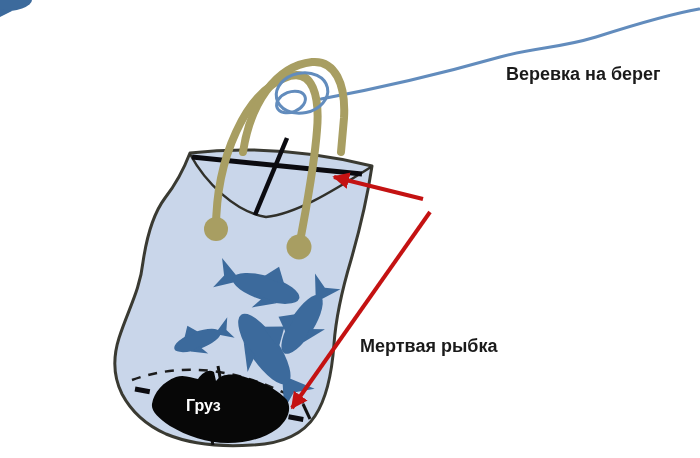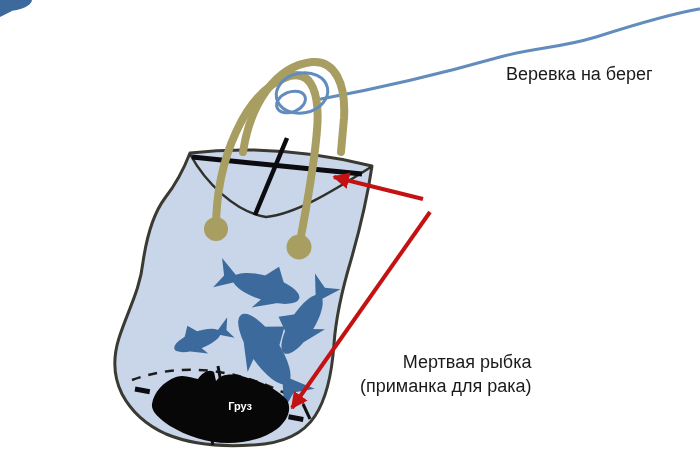--- a/index.html
+++ b/index.html
@@ -6,35 +6,34 @@
   .stage{
     position:relative;
     width:700px;height:458px;
     background:var(--background,#ffffff);
     font-family:"Liberation Sans", sans-serif;
     overflow:hidden;
   }
   .stage svg{position:absolute;left:0;top:0;}
   .lbl{
     position:absolute;
-    font-weight:normal;
+    font-weight:bold;
     font-size:18px;
     color:var(--label_text,#1a1a1a);
     white-space:nowrap;
     line-height:24px;
-    text-align:right;
   }
   #lbl-bag{left:10px;top:180px;}
   #lbl-rope{left:506px;top:62px;}
   #lbl-sticks{left:429px;top:186px;}
-  #lbl-bait{left:360px;top:350px;}
+  #lbl-bait{left:360px;top:334px;}
   #lbl-weight{
     left:186px;top:394px;width:66px;
-    text-align:right;
-    font-size:11px;
+    text-align:left;
+    font-size:16px;
     color:var(--weight_text,#ffffff);
     font-weight:bold;
   }
 </style>
 </head>
 <body>
 
 <div class="stage">
 
   <svg width="700" height="458" viewBox="0 0 700 458">
@@ -95,16 +94,15 @@
       <ellipse cx="291" cy="102" rx="15" ry="10" transform="rotate(-22 291 102)"></ellipse>
     </g>
 
     <line x1="423" y1="199" x2="334" y2="177" stroke="var(--arrow,#c41212)" stroke-width="4" marker-end="url(#arrowhead)"></line>
     <line x1="430" y1="212" x2="292" y2="408" stroke="var(--arrow,#c41212)" stroke-width="4" marker-end="url(#arrowhead)"></line>
   </svg>
 
   <div class="lbl" id="lbl-rope">Веревка на берег</div>
   <div class="lbl" id="lbl-bait">
     <div>Мертвая рыбка</div>
-    <div>(приманка для рака)</div>
   </div>
   <div class="lbl" id="lbl-weight">Груз</div>
 </div>
 
 </body></html>

